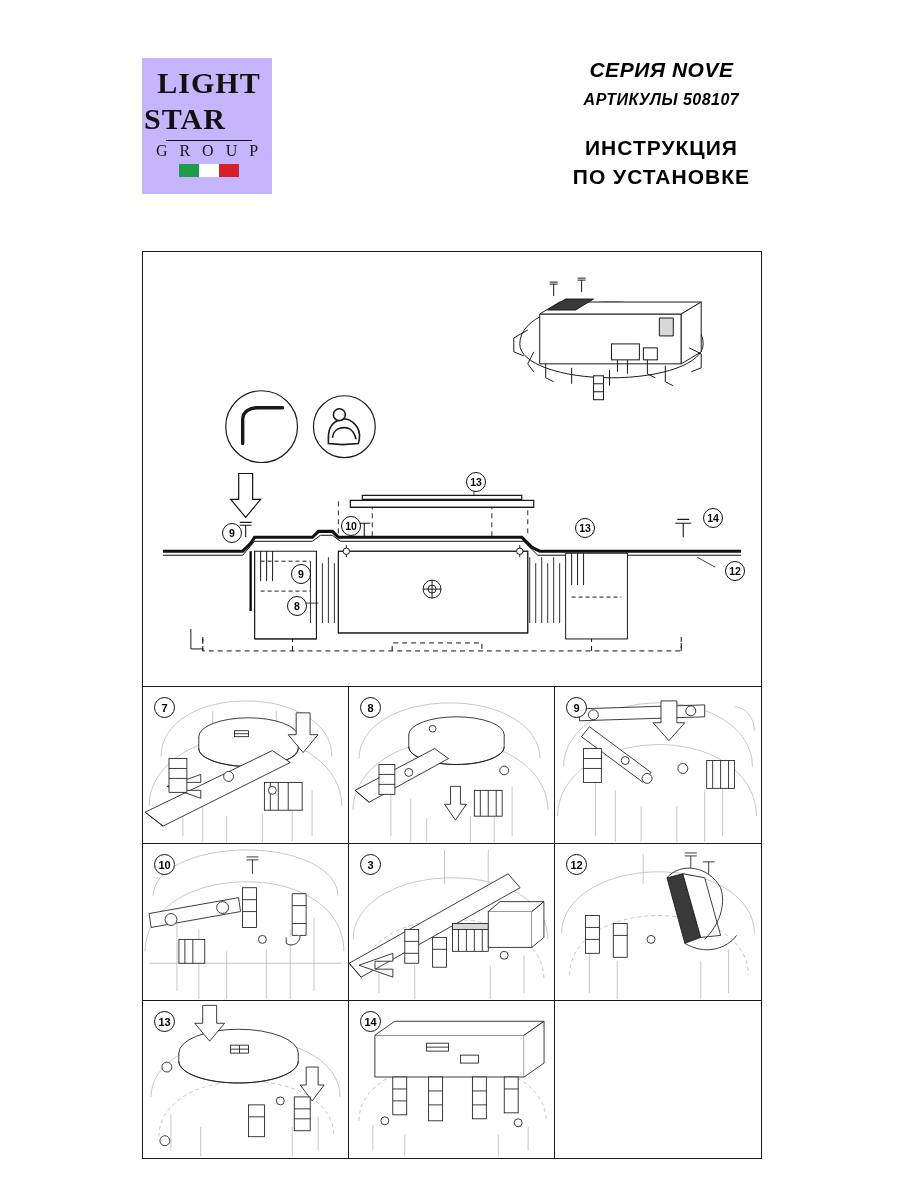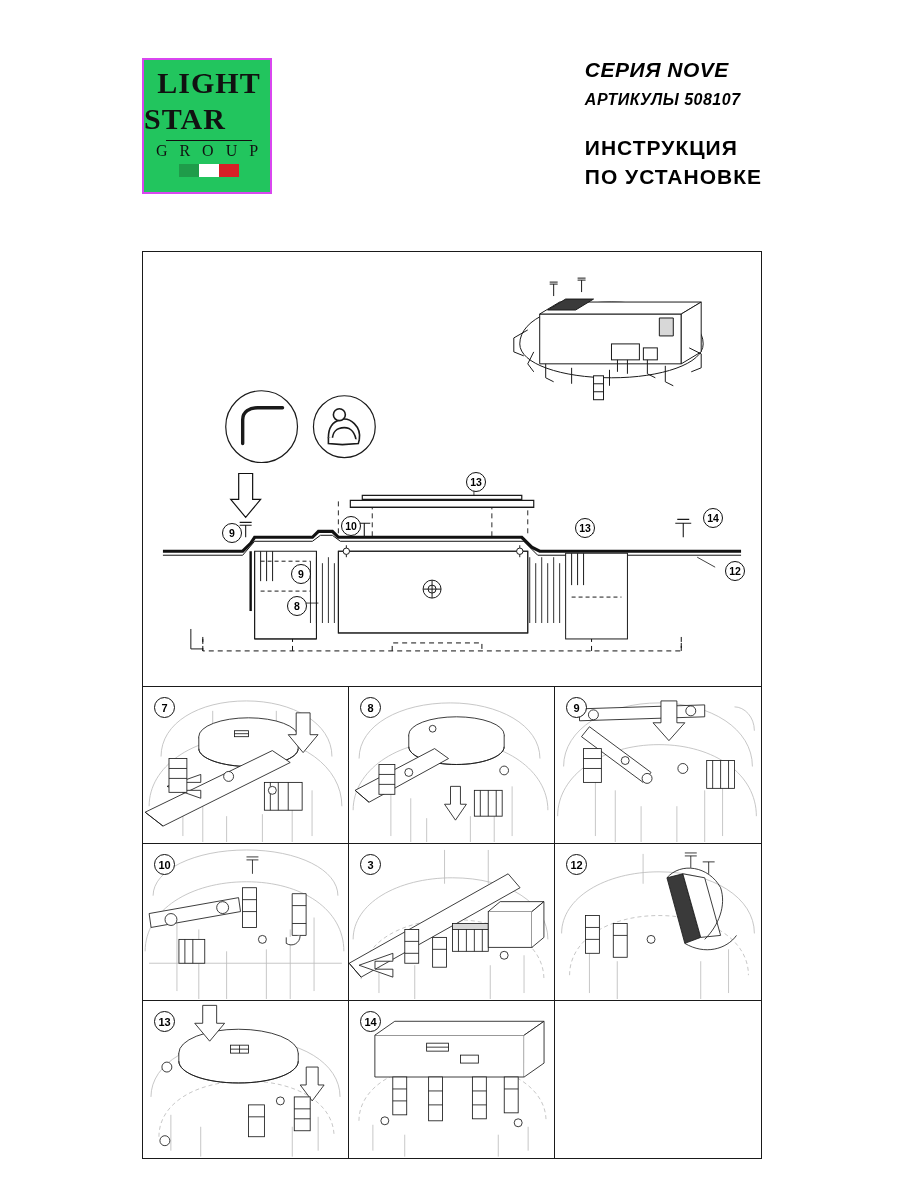--- a/index.html
+++ b/index.html
@@ -23,23 +23,23 @@
     width: 902px;
     height: 250px;
   }
 
   .logo-box {
     position: absolute;
     left: 142px;
     top: 58px;
     width: 130px;
     height: 136px;
-    border: 2px solid #d946ef;
+    border: 2px solid #c4b5fd;
     box-sizing: border-box;
-    background: #22c55e;
+    background: #c4b5fd;
   }
   .logo-light {
     position: absolute;
     left: 0; top: 6px;
     width: 130px;
     text-align: center;
     font-family: "Liberation Serif", serif;
     font-weight: bold;
     font-size: 30px;
     letter-spacing: 1px;
@@ -78,23 +78,23 @@
     left: 35px;
     top: 104px;
     width: 60px;
     height: 13px;
     display: flex;
   }
   .logo-flag span { display: block; width: 20px; height: 13px; }
 
   .title-block {
     position: absolute;
-    right: 140px;
+    right: 152px;
     top: 55px;
-    text-align: left;
+    text-align: center;
   }
   .title-line1 {
     font-size: 21px;
     font-weight: bold;
     font-style: italic;
     letter-spacing: 0.5px;
     line-height: 30px;
   }
   .title-line2 {
     font-size: 16px;

